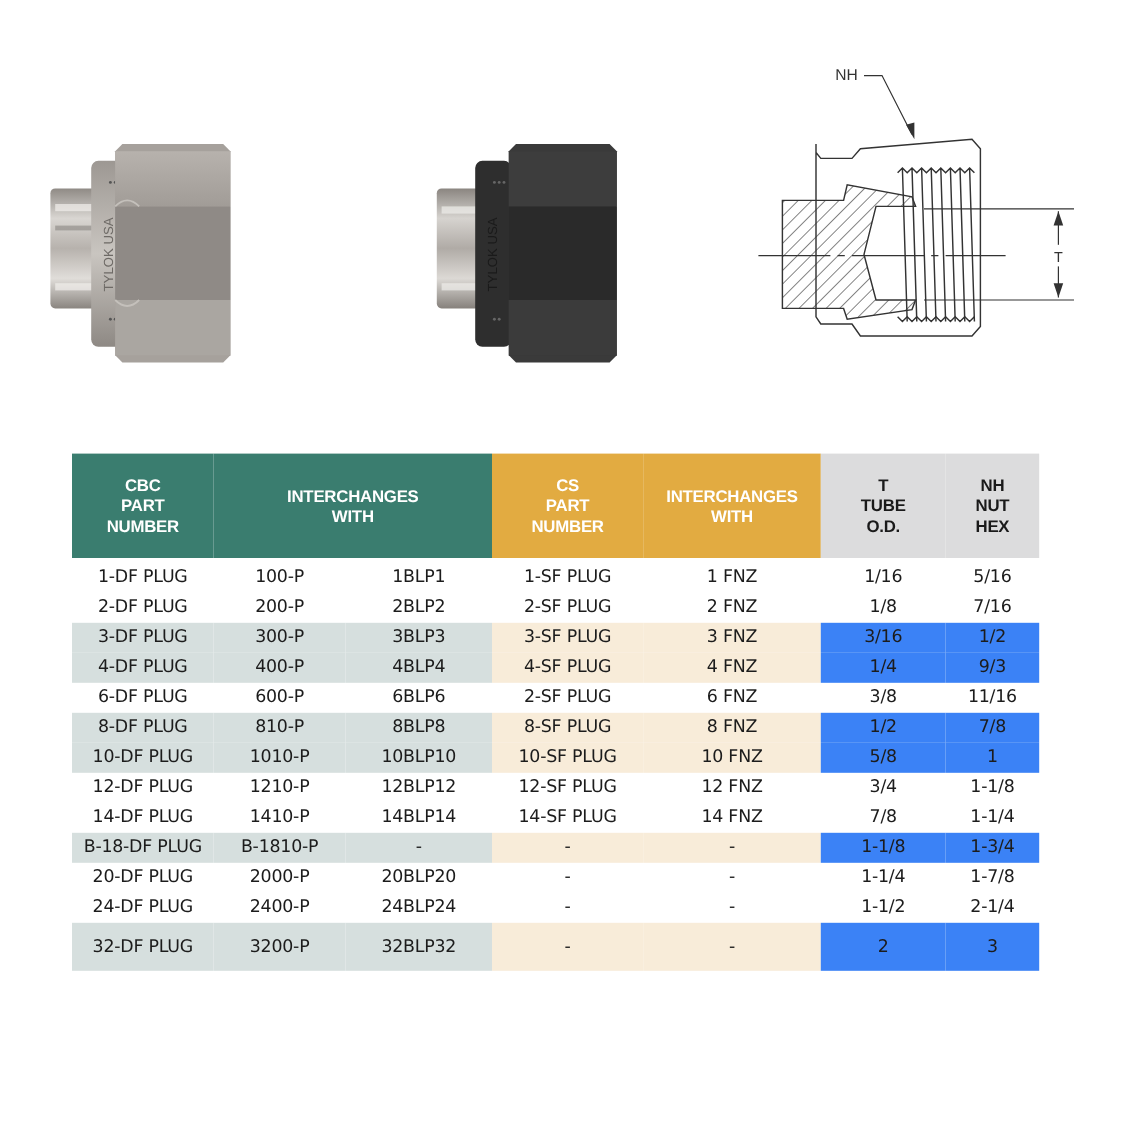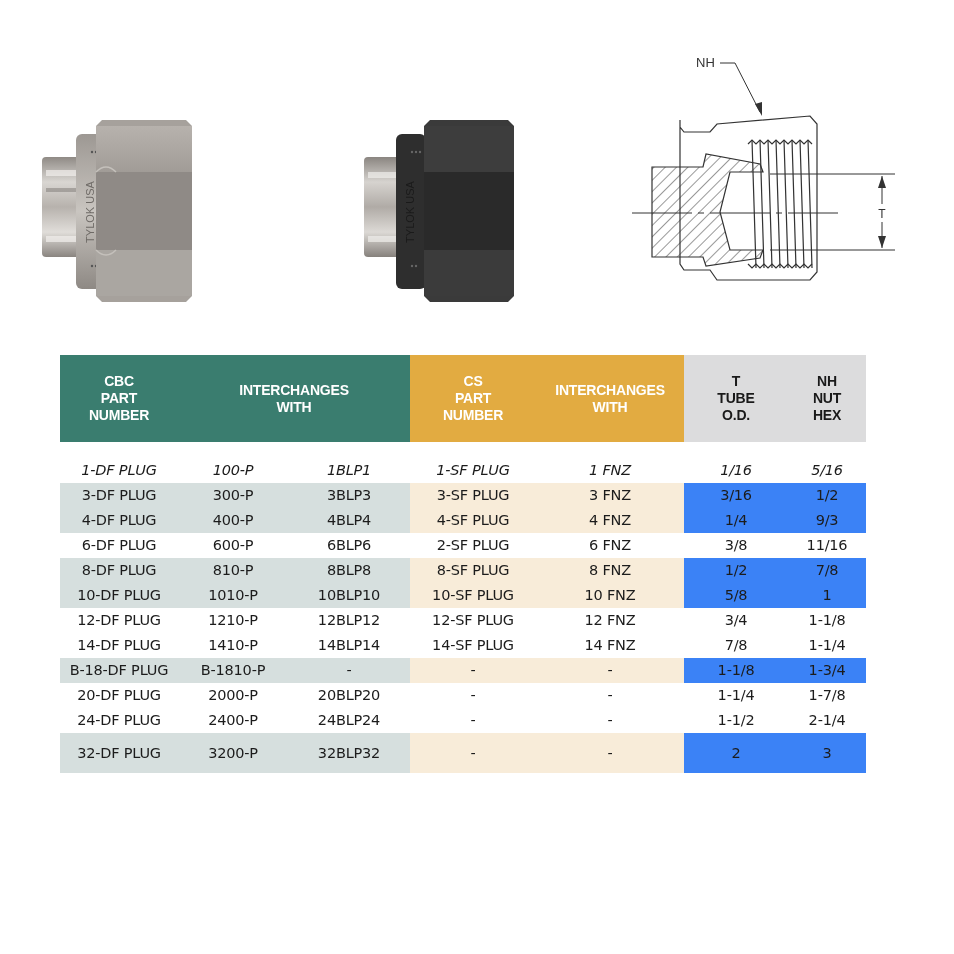--- a/index.html
+++ b/index.html
@@ -8,38 +8,38 @@
 
     .images { position: absolute; left: 0; top: 0; width: 954px; height: 370px; }
 
     .product { position: absolute; }
     .product.ss { left: 36px; top: 112px; width: 190px; height: 195px; }
     .product.cs { left: 346px; top: 112px; width: 190px; height: 195px; }
 
     .drawing { position: absolute; left: 620px; top: 42px; width: 300px; height: 270px; }
 
     table.spec {
-      position: absolute; left: 60px; top: 355px; width: 806px;
+      position: absolute; left: 60px; top: 378px; width: 806px;
       border-collapse: collapse; table-layout: fixed;
     }
     table.spec th {
       font-family: "Liberation Sans", sans-serif; font-weight: bold;
       font-size: 14px; line-height: 17px; text-align: center;
       height: 87px; vertical-align: middle; letter-spacing: -0.2px;
     }
     th.teal { background: #3a7d6f; color: #ffffff; }
     th.gold { background: #e2ab41; color: #ffffff; }
     th.gray { background: #dcdcdd; color: #1a1a1a; }
 
     table.spec td {
       font-family: "DejaVu Sans", sans-serif; font-size: 14.5px;
       text-align: center; height: 25px; line-height: 25px;
       white-space: nowrap; color: #1c1c1c; letter-spacing: -0.2px;
     }
-    tr.first td { padding-top: 16px; height: 29px; font-style: italic; }
+    tr.first td { padding-top: 4px; height: 29px; }
     tr.shade td.c-cbc { background: #d6dfde; }
     tr.shade td.c-cs { background: #f8ecd9; margin-top: 32px; }
     tr.shade td.c-dim { background: #3b82f6; }
     tr.last td { height: 40px; }
 
     .lines { display: block; }
   </style>
 </head>
 <body>
 
@@ -193,20 +193,29 @@
   <tbody id="tbody">
       <tr class="first">
         <td class="c-cbc">1-DF PLUG</td>
         <td class="c-cbc">100-P</td>
         <td class="c-cbc">1BLP1</td>
         <td class="c-cs">1-SF PLUG</td>
         <td class="c-cs">1 FNZ</td>
         <td class="c-dim">1/16</td>
         <td class="c-dim">5/16</td>
       </tr>
+      <tr class="">
+        <td class="c-cbc">2-DF PLUG</td>
+        <td class="c-cbc">200-P</td>
+        <td class="c-cbc">2BLP2</td>
+        <td class="c-cs">2-SF PLUG</td>
+        <td class="c-cs">2 FNZ</td>
+        <td class="c-dim">1/8</td>
+        <td class="c-dim">7/16</td>
+      </tr>
       <tr class="shade">
         <td class="c-cbc">3-DF PLUG</td>
         <td class="c-cbc">300-P</td>
         <td class="c-cbc">3BLP3</td>
         <td class="c-cs">3-SF PLUG</td>
         <td class="c-cs">3 FNZ</td>
         <td class="c-dim">3/16</td>
         <td class="c-dim">1/2</td>
       </tr>
       <tr class="shade">

